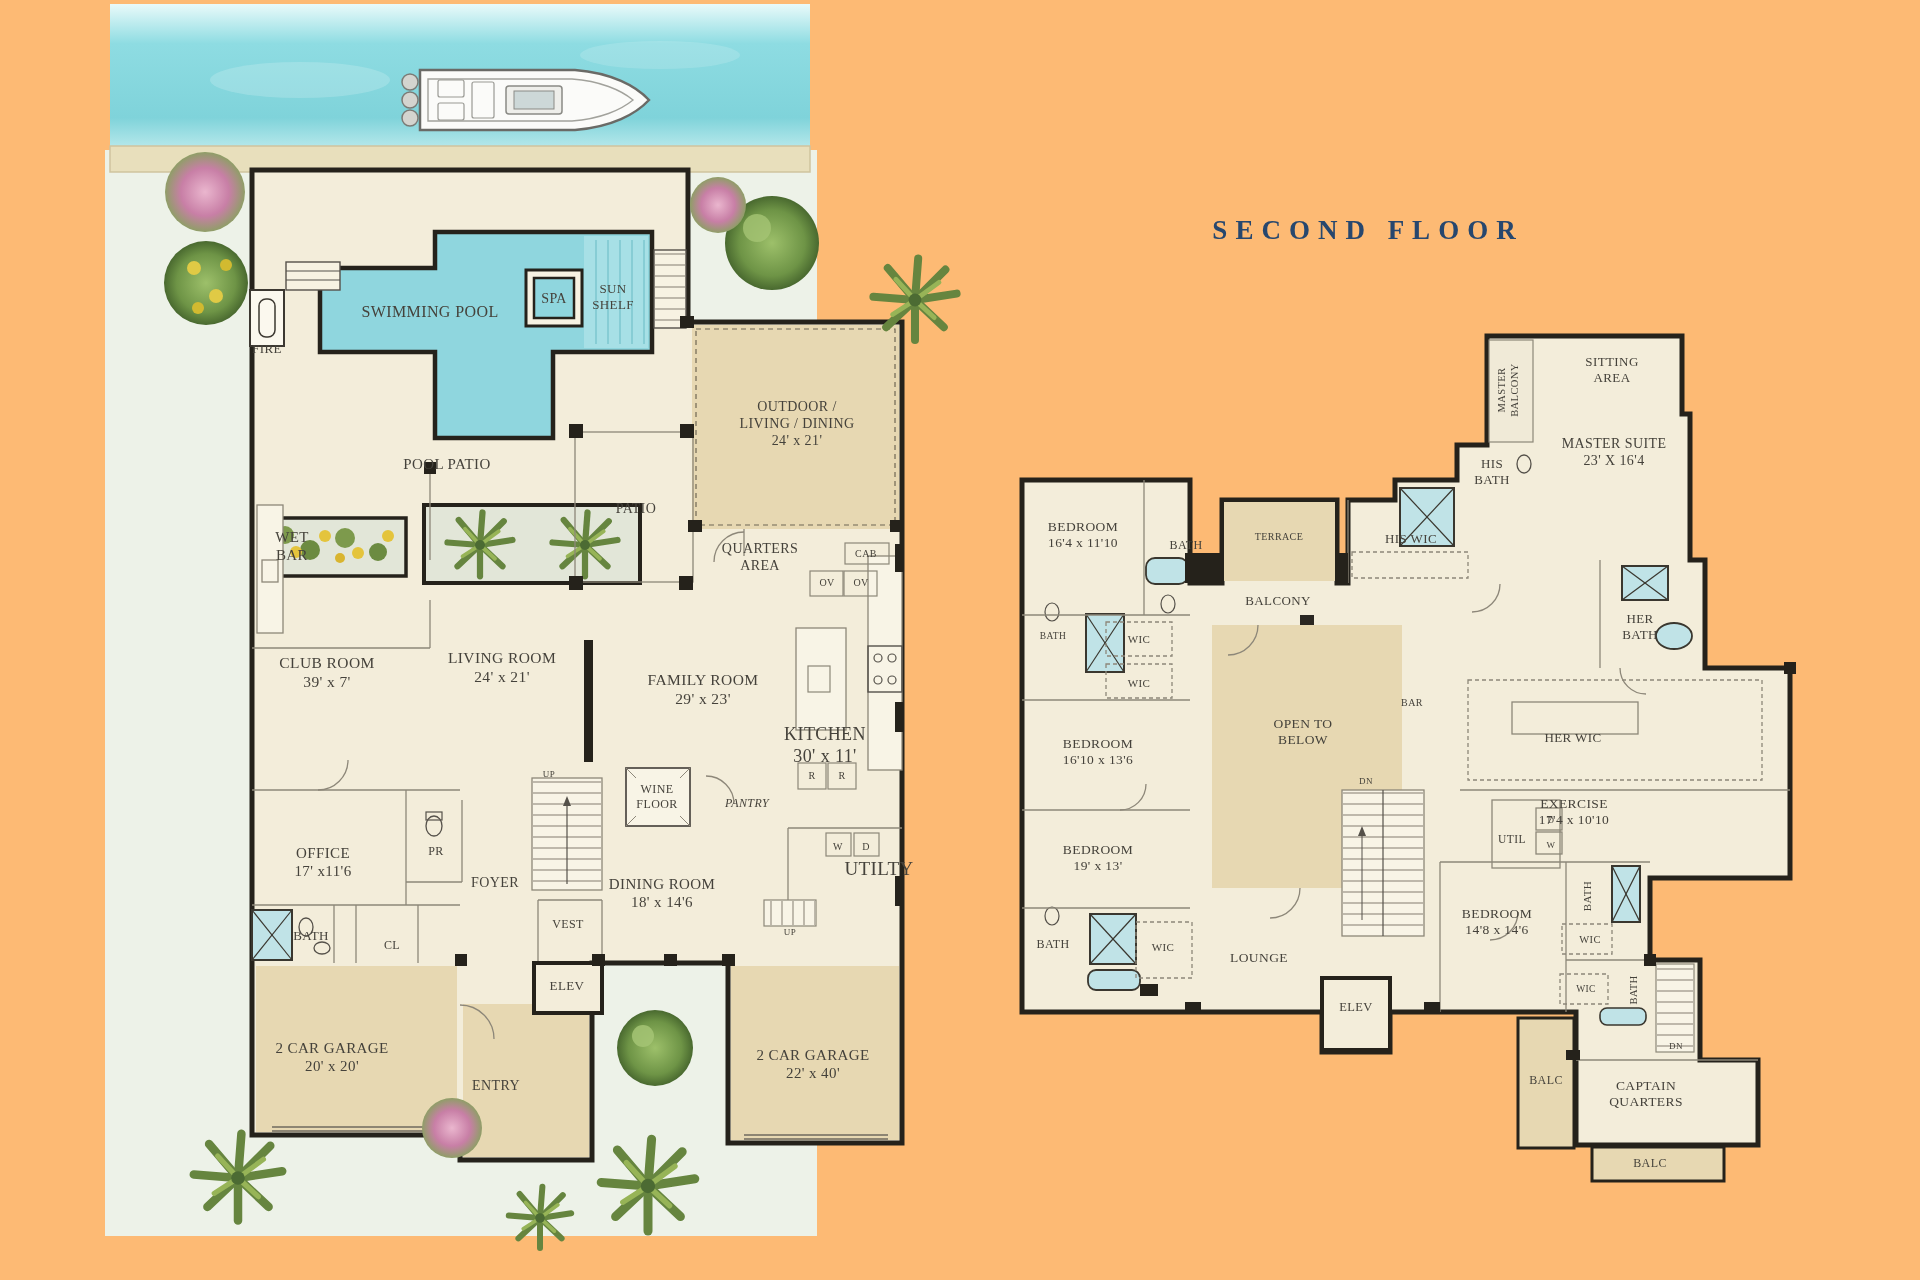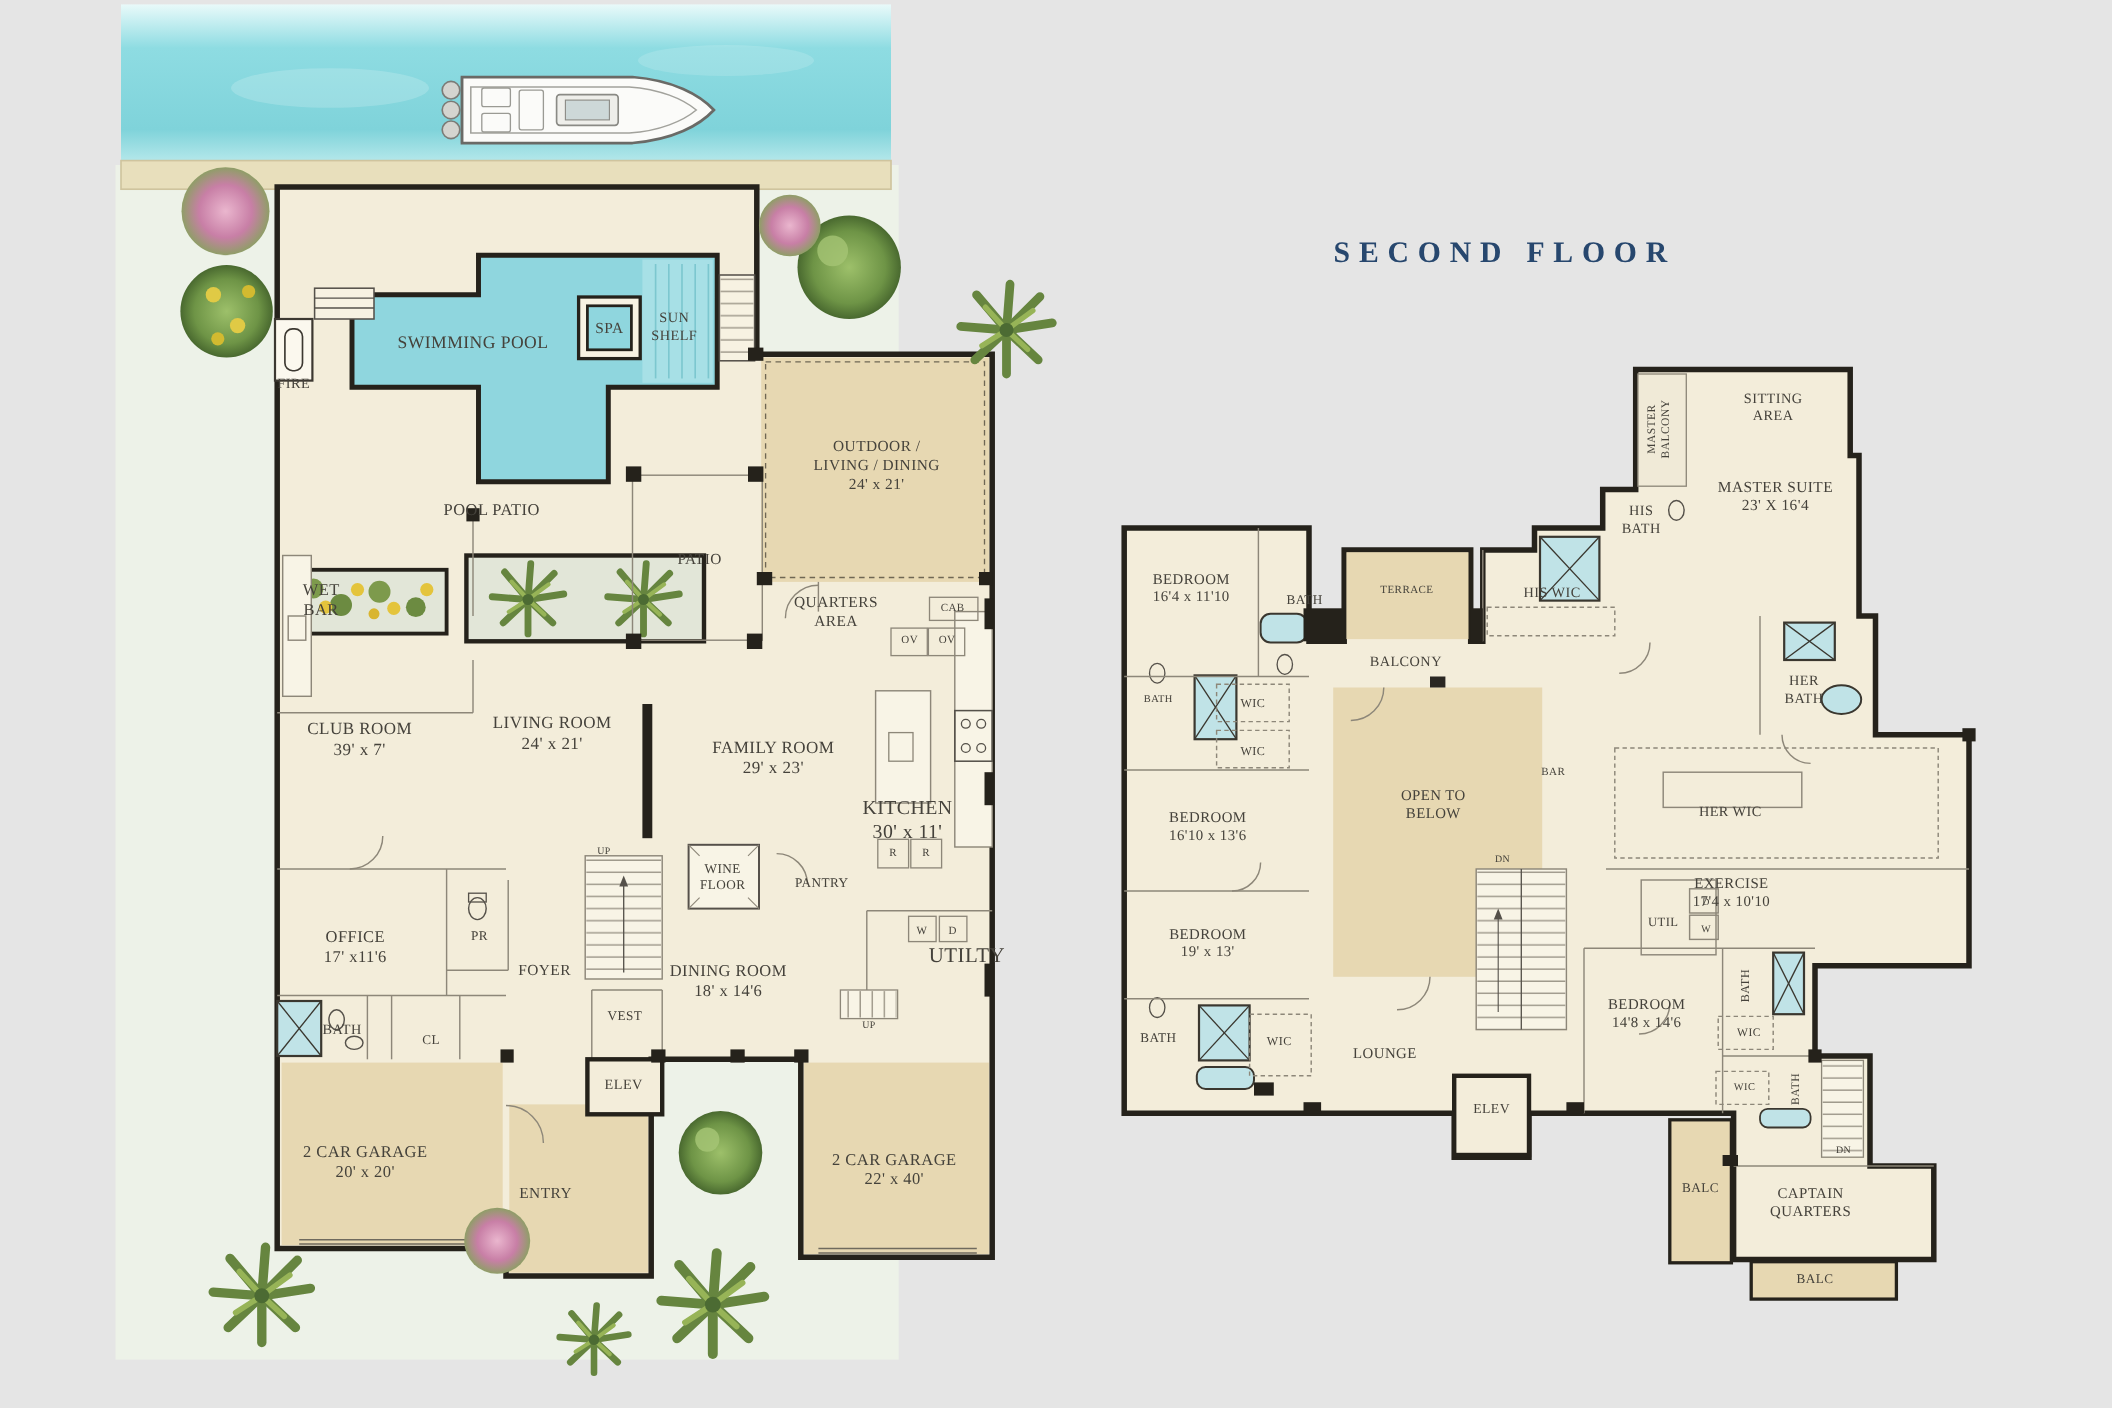--- a/index.html
+++ b/index.html
@@ -1,16 +1,16 @@
 <!DOCTYPE html>
 <html style="--wall: #25221b; --cream: #f3edda; --tan: #e7d8b2; --pool: #8fd6de; --fix: #c0e3e7; --lawn: #edf2e8; --water: #8adae0; --dock: #e8dfbc; --label: #45423b; --thin: #8d8779; --navy: #27476e;"><head>
 <meta charset="utf-8">
 <style>
   html,body{margin:0;padding:0;background:#ffffff;}
-  #stage{position:relative;width:1920px;height:1280px;overflow:hidden;background:#e5e5e5;
+  #stage{position:relative;width:1920px;height:1280px;overflow:hidden;background:#fdba74;
          font-family:"Liberation Serif","DejaVu Serif",serif;}
   #plan-svg{position:absolute;left:0;top:0;}
   .labels{position:absolute;left:0;top:0;width:1920px;height:1280px;pointer-events:none;}
   .room-label{position:absolute;transform:translate(-50%,-50%);text-align:center;
       color:var(--label);line-height:1.22;letter-spacing:.4px;white-space:nowrap;}
   .room-label.rot{transform:translate(-50%,-50%) rotate(-90deg);}
   #floor-title{position:absolute;transform:translate(-50%,-50%);font-weight:bold;
       font-size:27px;letter-spacing:8px;white-space:nowrap;}
   :root{
     --wall:#25221b; --cream:#f3edda; --tan:#e7d8b2; --pool:#8fd6de; --fix:#c0e3e7;
@@ -401,21 +401,21 @@
       <div class="room-label" style="left: 812px; top: 776px; font-size: 10px;">
         <div>R</div>
       </div>
       <div class="room-label" style="left: 842px; top: 776px; font-size: 10px;">
         <div>R</div>
       </div>
       <div class="room-label" style="left: 657px; top: 797px; font-size: 12px;">
         <div>WINE</div>
         <div>FLOOR</div>
       </div>
-      <div class="room-label" style="left: 747px; top: 803px; font-size: 12px;">
+      <div class="room-label" style="left: 747px; top: 803px; font-size: 12px; font-style: italic;">
         <div>PANTRY</div>
       </div>
       <div class="room-label" style="left: 549px; top: 774px; font-size: 9px;">
         <div>UP</div>
       </div>
       <div class="room-label" style="left: 323px; top: 862px; font-size: 15px;">
         <div>OFFICE</div>
         <div>17' x11'6</div>
       </div>
       <div class="room-label" style="left: 436px; top: 851px; font-size: 12px;">

